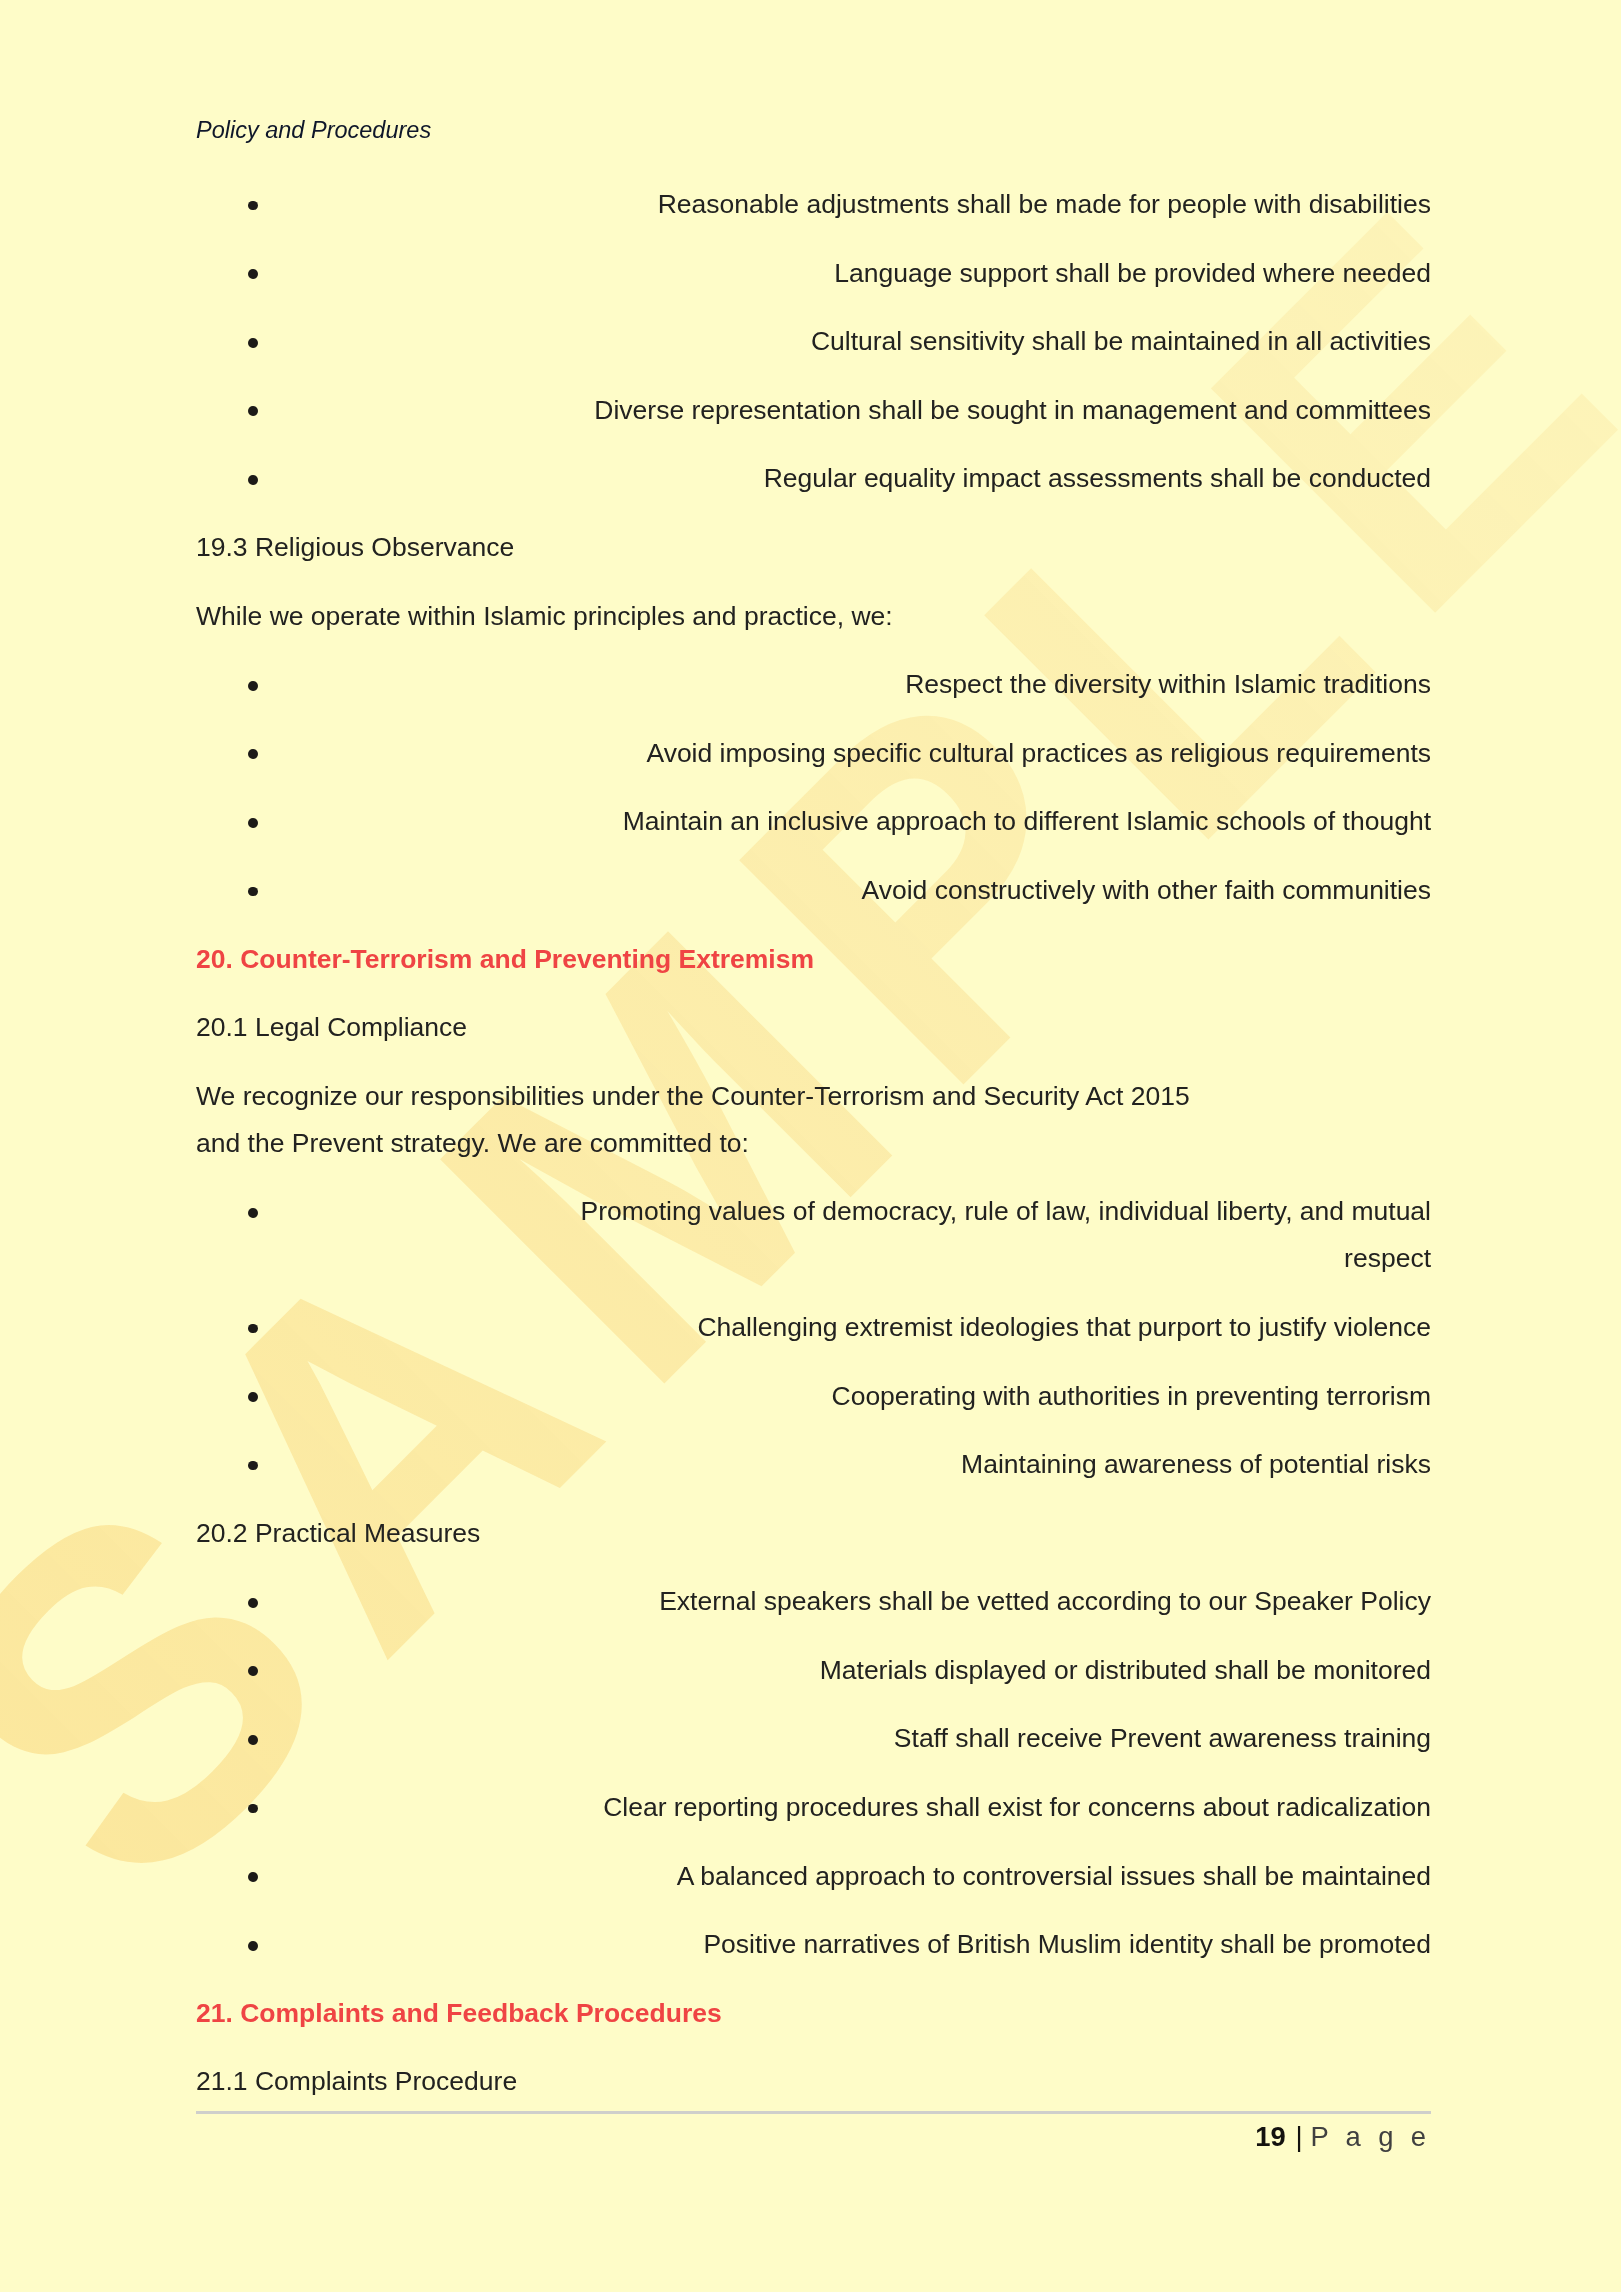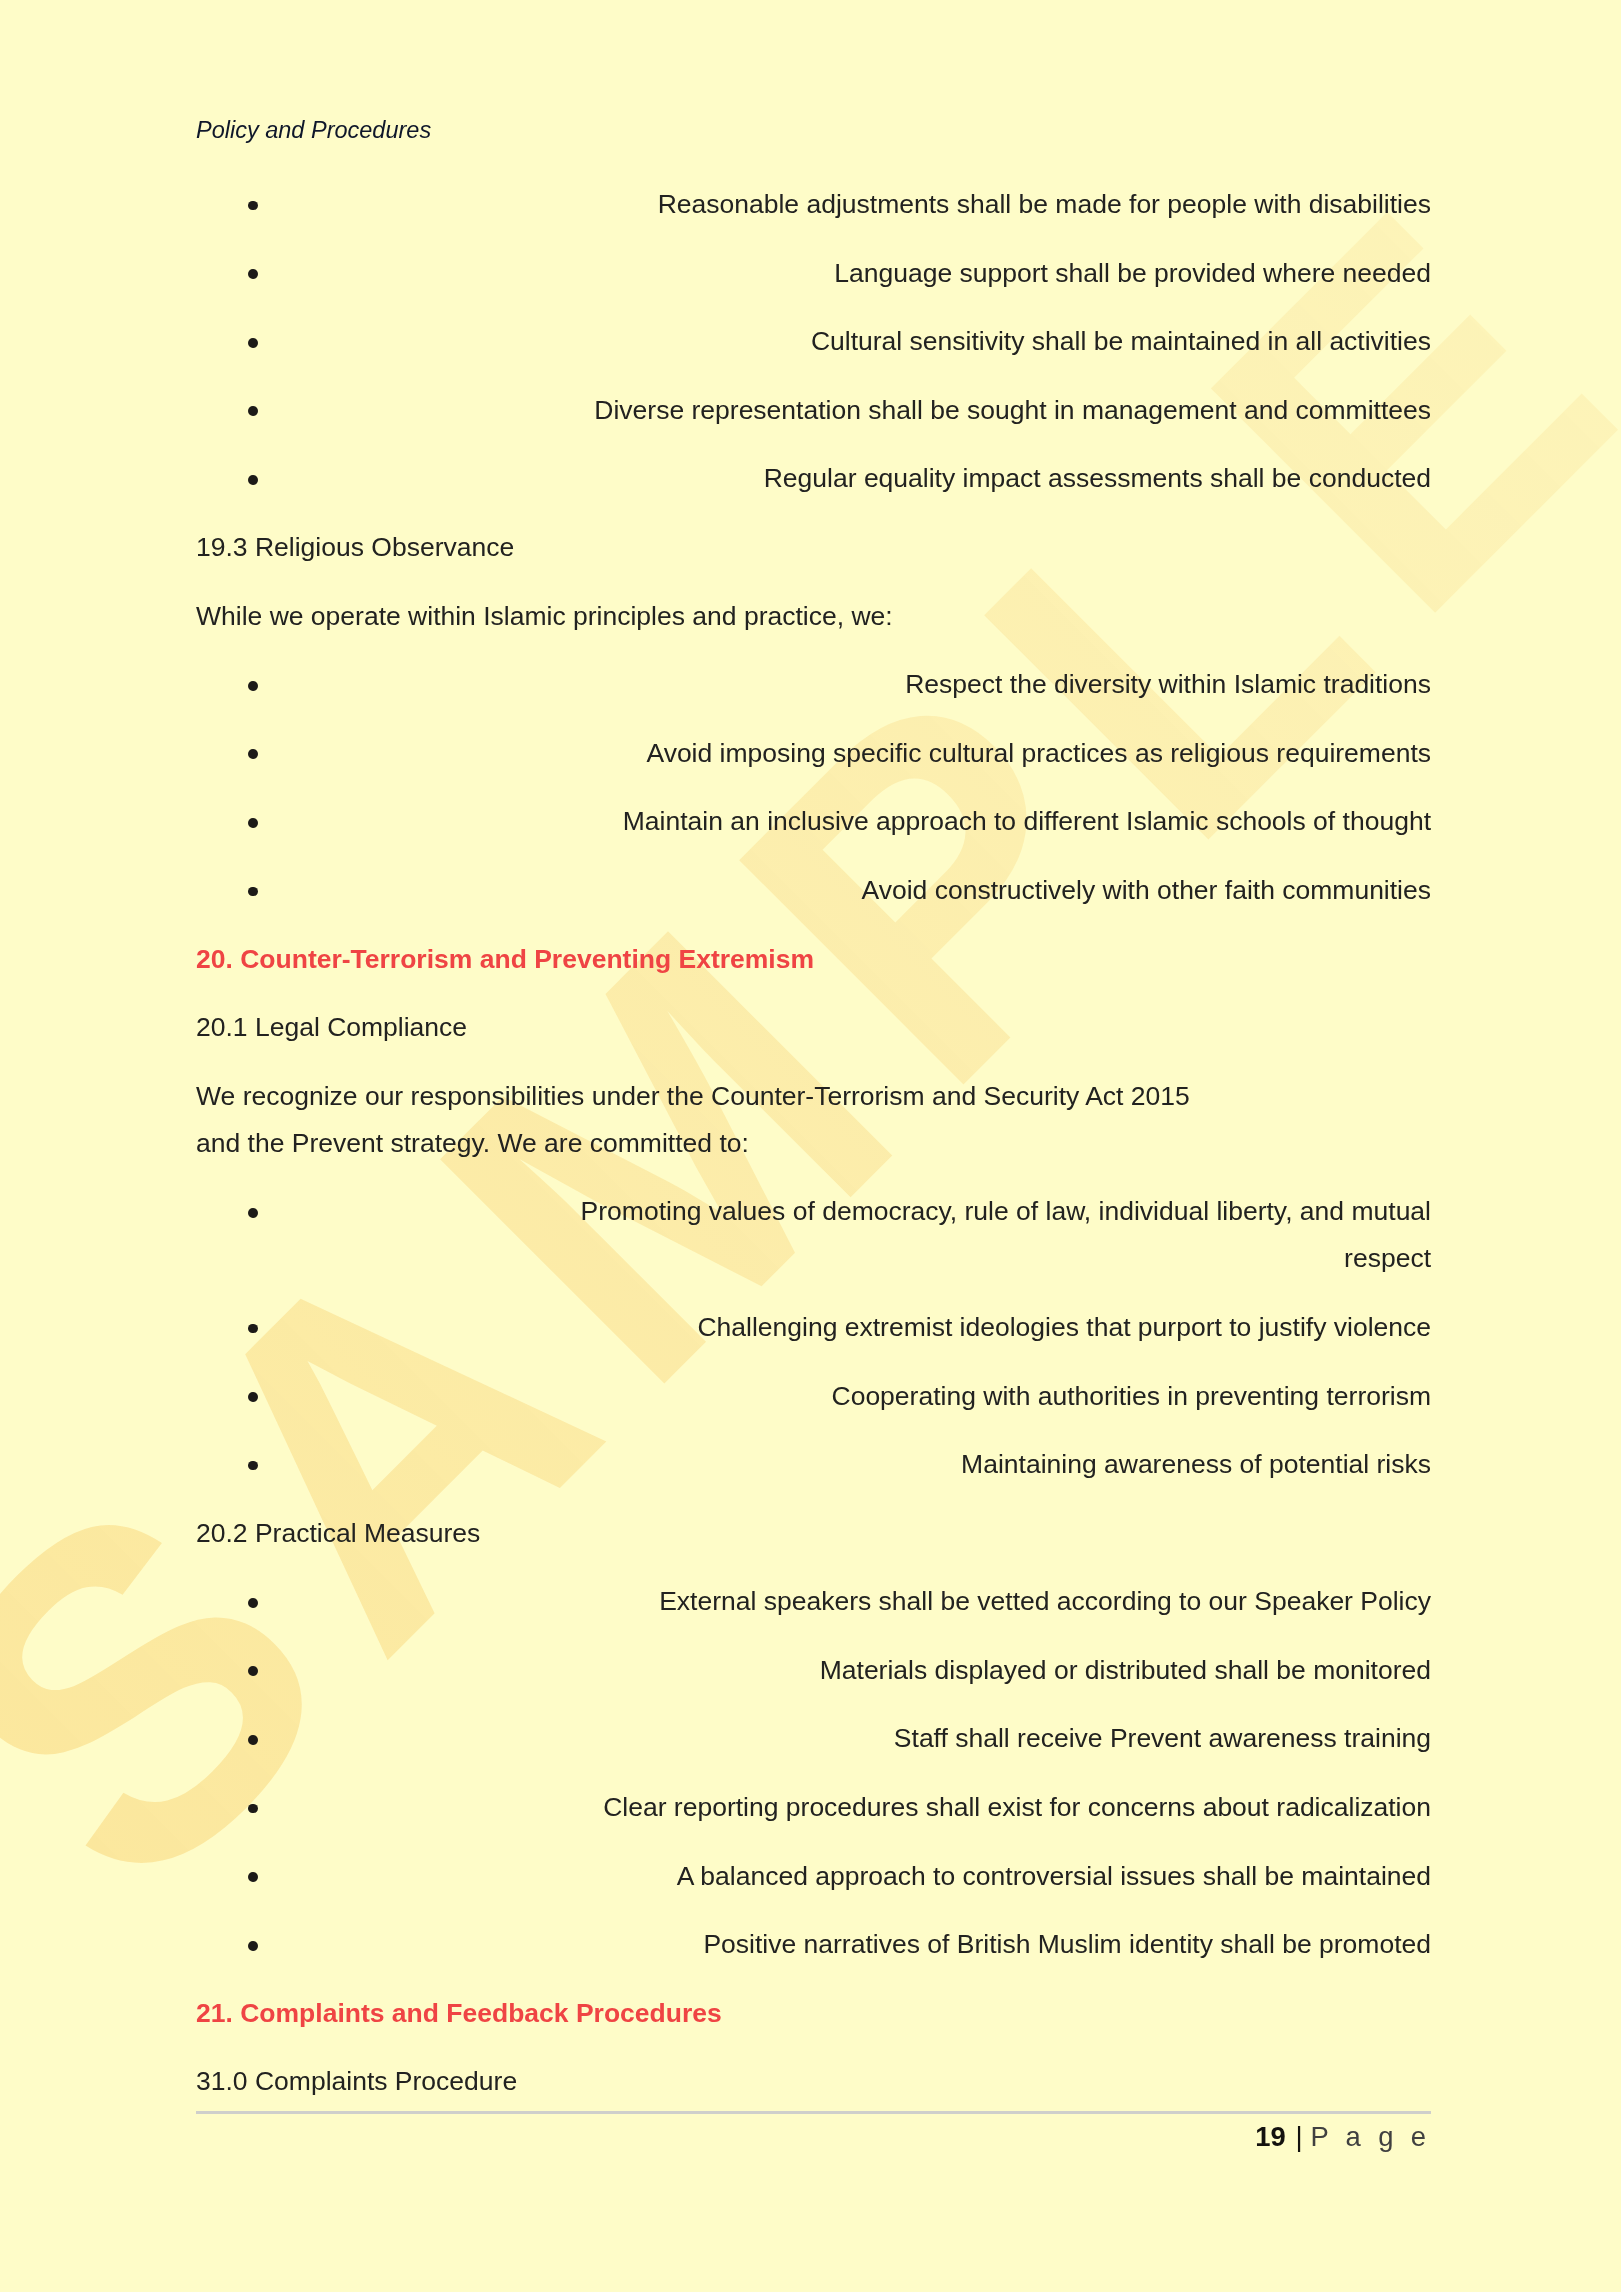--- a/index.html
+++ b/index.html
@@ -211,21 +211,21 @@
         </li>
         <li class="bullet-item">
           <span class="dot"></span>
           <div class="line">Positive narratives of British Muslim identity shall be promoted</div>
         </li>
       </ul>
       <div class="block heading-bold">
         <div class="line">21. Complaints and Feedback Procedures</div>
       </div>
       <div class="block heading">
-        <div class="line">31.0 Complaints Procedure</div>
+        <div class="line">21.1 Complaints Procedure</div>
       </div>
     </div>
 
   <div class="footer-rule"></div>
 
   <div class="footer">
     <span class="pnum">19</span><span class="psep">|</span><span class="pword">P a g e</span>
   </div>
 
 </div>

